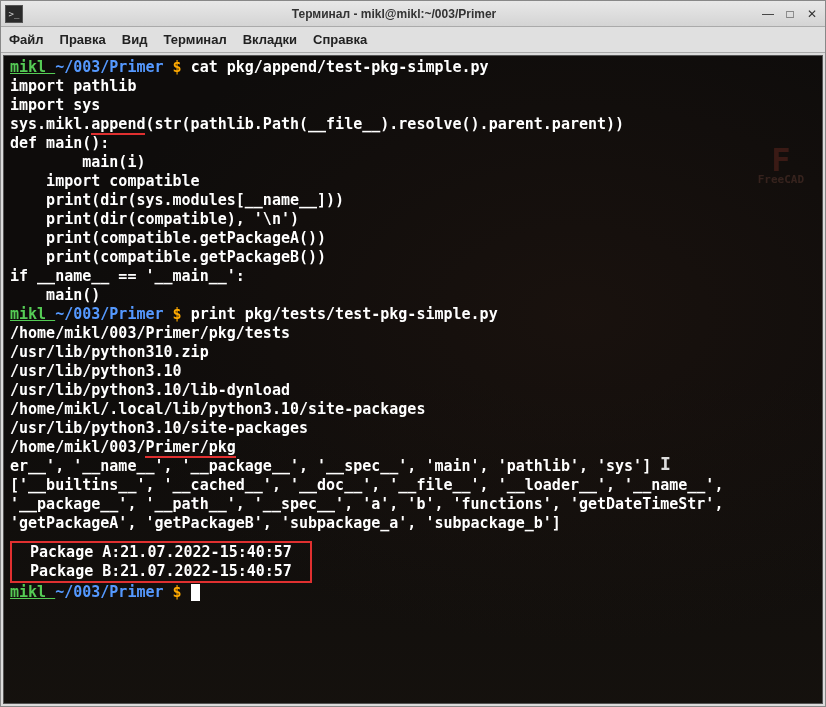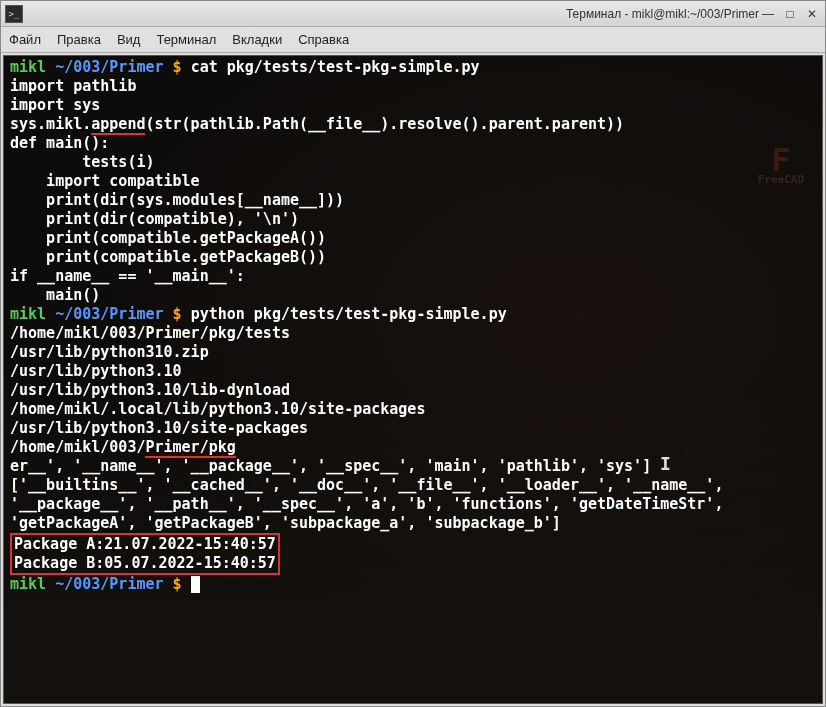--- a/index.html
+++ b/index.html
@@ -34,23 +34,23 @@
     margin-right: 6px;
     display: flex;
     align-items: center;
     justify-content: center;
     color: #ccc;
     font-size: 9px;
     font-family: monospace;
   }
   .titlebar-title {
     flex: 1;
-    text-align: right;
+    text-align: center;
     font-size: 12px;
-    font-weight: normal;
+    font-weight: bold;
     color: #333;
   }
   .titlebar-buttons {
     display: flex;
     gap: 4px;
   }
   .titlebar-btn {
     width: 18px;
     height: 18px;
     display: flex;
@@ -63,48 +63,50 @@
   .menubar {
     height: 26px;
     background: #e0e0e0;
     display: flex;
     align-items: center;
     padding: 0 8px;
     gap: 16px;
     border-bottom: 1px solid #aaa;
     font-size: 13px;
     color: #222;
+    font-weight: bold;
   }
   .menu-item { cursor: pointer; }
   .terminal-body {
     flex: 1;
     background: #0a0a0a;
     background-image: radial-gradient(ellipse at 70% 40%, rgba(50,30,20,0.3) 0%, transparent 60%),
                       linear-gradient(180deg, rgba(30,20,15,0.2) 50%, rgba(40,30,20,0.35) 100%);
     padding: 2px 6px;
     font-family: "DejaVu Sans Mono", "Liberation Mono", monospace;
     font-size: 15px;
     line-height: 19px;
     color: #fff;
     font-weight: bold;
     overflow: hidden;
     position: relative;
     border: 1px solid #555;
     margin: 2px;
   }
   .line { white-space: pre; }
-  .prompt-user { color: #55cc55; }
+  .prompt-user { color: #55cc55; text-decoration: underline; }
   .prompt-path { color: #5599ff; }
   .prompt-dollar { color: #ffaa00; }
   .cmd { color: #fff; }
   .underline-red { border-bottom: 2px solid #e03030; text-align: right; }
   .box-red {
     border: 2px solid #e03030;
     display: inline-block;
-    padding: 0 2px;
+    padding: 0 18px;
+    margin-top: 8px;
   }
   .cursor {
     background: #fff;
     color: #fff;
     display: inline-block;
     width: 9px;
     height: 17px;
     vertical-align: text-bottom;
   }
   .ibeam {
@@ -154,48 +156,48 @@
     <span class="menu-item">Справка</span>
   </div>
 
   <div class="terminal-body">
     <div class="freecad-badge">
       <div class="f">F</div>
       <div class="lbl">FreeCAD</div>
     </div>
     <div class="ibeam" style="left:656px; top:398px;">I</div>
 
-    <div class="line"><span class="prompt-user">mikl </span><span class="prompt-path">~/003/Primer</span><span class="prompt-dollar"> $ </span><span class="cmd">cat pkg/tests/test-pkg-simple.py</span></div>
+    <div class="line"><span class="prompt-user">mikl </span><span class="prompt-path">~/003/Primer</span><span class="prompt-dollar"> $ </span><span class="cmd">cat pkg/append/test-pkg-simple.py</span></div>
     <div class="line">import pathlib</div>
     <div class="line">import sys</div>
     <div class="line"></div>
     <div class="line"><span>sys.mikl.</span><span class="underline-red">append</span><span>(str(pathlib.Path(__file__).resolve().parent.parent))</span></div>
     <div class="line"></div>
     <div class="line">def main():</div>
-    <div class="line">        tests(i)</div>
+    <div class="line">        main(i)</div>
     <div class="line">    import compatible</div>
     <div class="line">    print(dir(sys.modules[__name__]))</div>
     <div class="line">    print(dir(compatible), '\n')</div>
     <div class="line">    print(compatible.getPackageA())</div>
     <div class="line">    print(compatible.getPackageB())</div>
     <div class="line"></div>
     <div class="line">if __name__ == '__main__':</div>
     <div class="line">    main()</div>
-    <div class="line"><span class="prompt-user">mikl </span><span class="prompt-path">~/003/Primer</span><span class="prompt-dollar"> $ </span><span class="cmd">python pkg/tests/test-pkg-simple.py</span></div>
+    <div class="line"><span class="prompt-user">mikl </span><span class="prompt-path">~/003/Primer</span><span class="prompt-dollar"> $ </span><span class="cmd">print pkg/tests/test-pkg-simple.py</span></div>
     <div class="line">/home/mikl/003/Primer/pkg/tests</div>
     <div class="line">/usr/lib/python310.zip</div>
     <div class="line">/usr/lib/python3.10</div>
     <div class="line">/usr/lib/python3.10/lib-dynload</div>
     <div class="line">/home/mikl/.local/lib/python3.10/site-packages</div>
     <div class="line">/usr/lib/python3.10/site-packages</div>
     <div class="line"><span>/home/mikl/003/</span><span class="underline-red">Primer/pkg</span></div>
     <div class="line">er__', '__name__', '__package__', '__spec__', 'main', 'pathlib', 'sys']</div>
     <div class="line">['__builtins__', '__cached__', '__doc__', '__file__', '__loader__', '__name__',</div>
     <div class="line">'__package__', '__path__', '__spec__', 'a', 'b', 'functions', 'getDateTimeStr',</div>
     <div class="line">'getPackageA', 'getPackageB', 'subpackage_a', 'subpackage_b'] </div>
     <div class="line"></div>
     <div class="box-red">
       <div class="line">Package A:21.07.2022-15:40:57</div>
-      <div class="line">Package B:05.07.2022-15:40:57</div>
+      <div class="line">Package B:21.07.2022-15:40:57</div>
     </div>
     <div class="line"><span class="prompt-user">mikl </span><span class="prompt-path">~/003/Primer</span><span class="prompt-dollar"> $ </span><span class="cursor"></span></div>
   </div>
 </div>
 
 </body></html>

